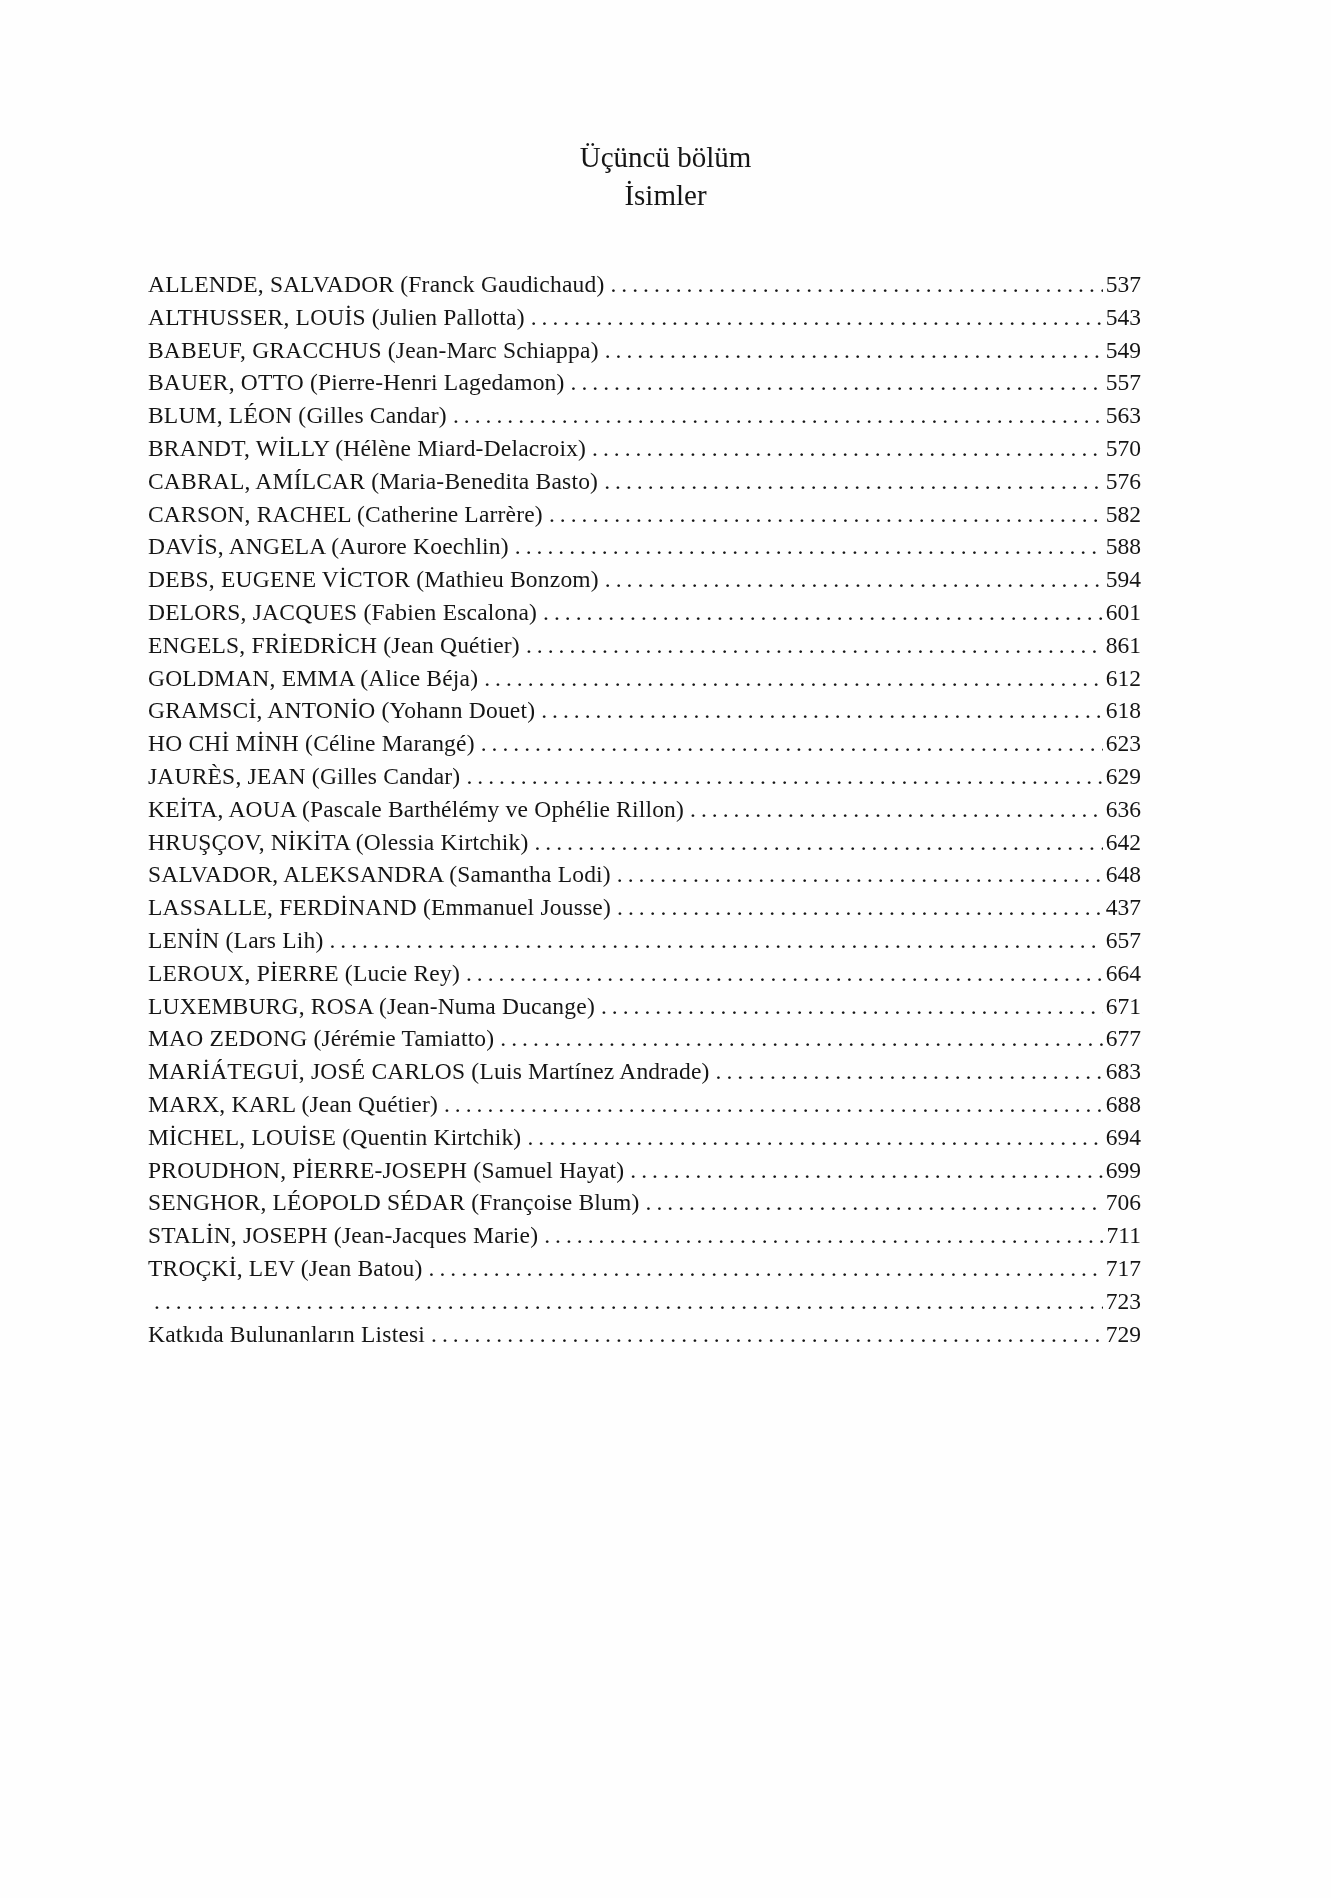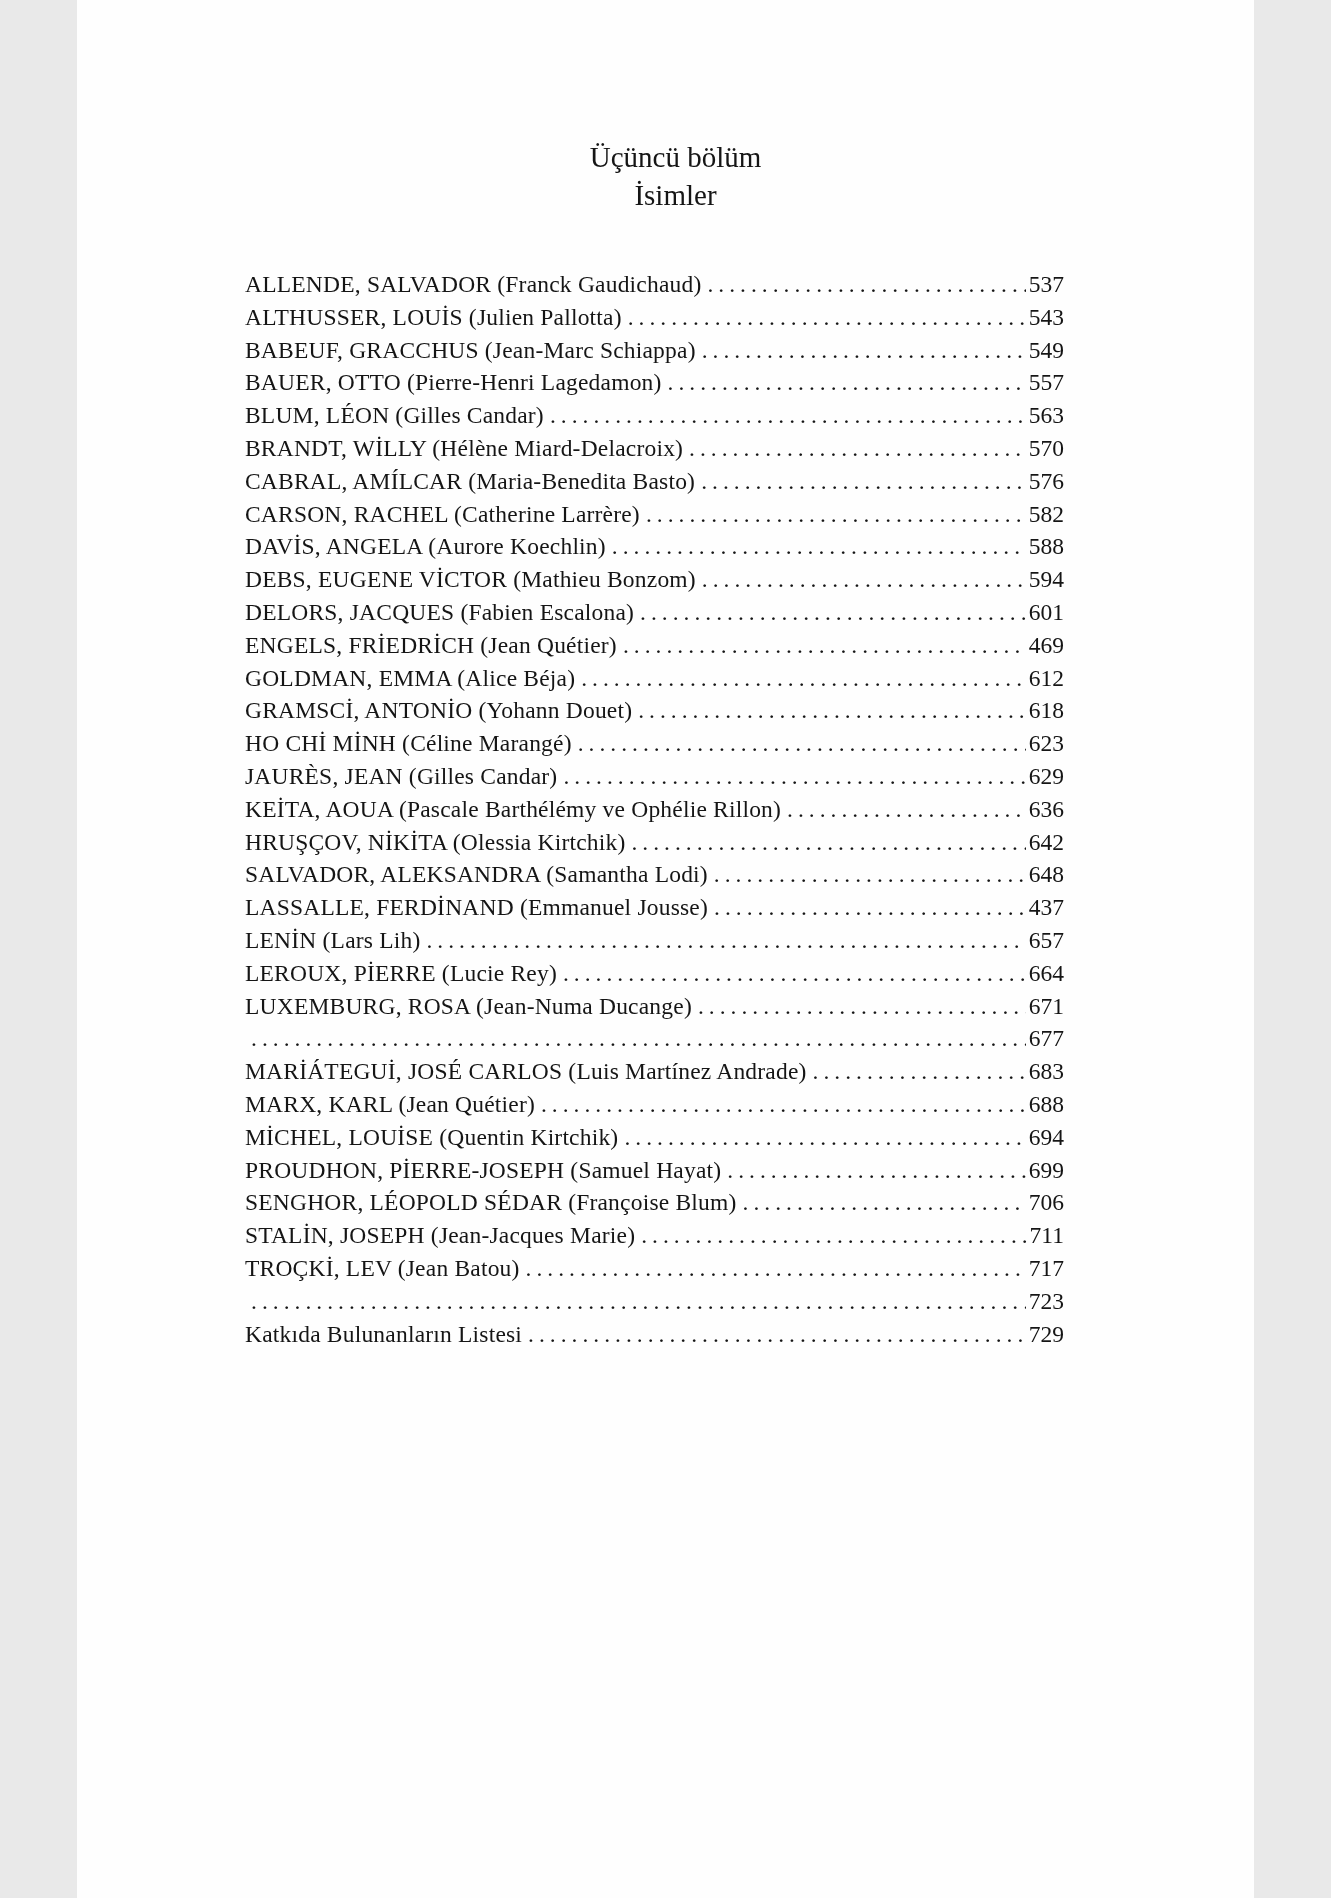--- a/index.html
+++ b/index.html
@@ -2,29 +2,28 @@
 <html><head>
 <meta charset="utf-8">
 <style>
   html, body {
     margin: 0;
     padding: 0;
     background: #e9e9e9;
   }
   .page {
     position: relative;
-    width: 1177px;
+    width: 1331px;
     height: 1898px;
     margin: 0 auto;
     background: #fefefe;
     color: #151515;
     font-family: "Liberation Serif", "DejaVu Serif", serif;
     overflow: hidden;
     box-sizing: border-box;
-    padding-left: 20px;
   }
   .title-block {
     padding-top: 138px;
     text-align: center;
     line-height: 38px;
     font-size: 29px;
   }
   .title-line {
     display: block;
   }
@@ -134,21 +133,21 @@
 
       <div class="toc-row">
         <span class="toc-label">DELORS, JACQUES (Fabien Escalona)</span>
         <span class="toc-leader"></span>
         <span class="toc-page">601</span>
       </div>
 
       <div class="toc-row">
         <span class="toc-label">ENGELS, FRİEDRİCH (Jean Quétier)</span>
         <span class="toc-leader"></span>
-        <span class="toc-page">469</span>
+        <span class="toc-page">861</span>
       </div>
 
       <div class="toc-row">
         <span class="toc-label">GOLDMAN, EMMA (Alice Béja)</span>
         <span class="toc-leader"></span>
         <span class="toc-page">612</span>
       </div>
 
       <div class="toc-row">
         <span class="toc-label">GRAMSCİ, ANTONİO (Yohann Douet)</span>
@@ -204,20 +203,21 @@
         <span class="toc-page">664</span>
       </div>
 
       <div class="toc-row">
         <span class="toc-label">LUXEMBURG, ROSA (Jean-Numa Ducange)</span>
         <span class="toc-leader"></span>
         <span class="toc-page">671</span>
       </div>
 
       <div class="toc-row">
+        <span class="toc-label">MAO ZEDONG (Jérémie Tamiatto)</span>
         <span class="toc-leader"></span>
         <span class="toc-page">677</span>
       </div>
 
       <div class="toc-row">
         <span class="toc-label">MARİÁTEGUİ, JOSÉ CARLOS (Luis Martínez Andrade)</span>
         <span class="toc-leader"></span>
         <span class="toc-page">683</span>
       </div>
 

